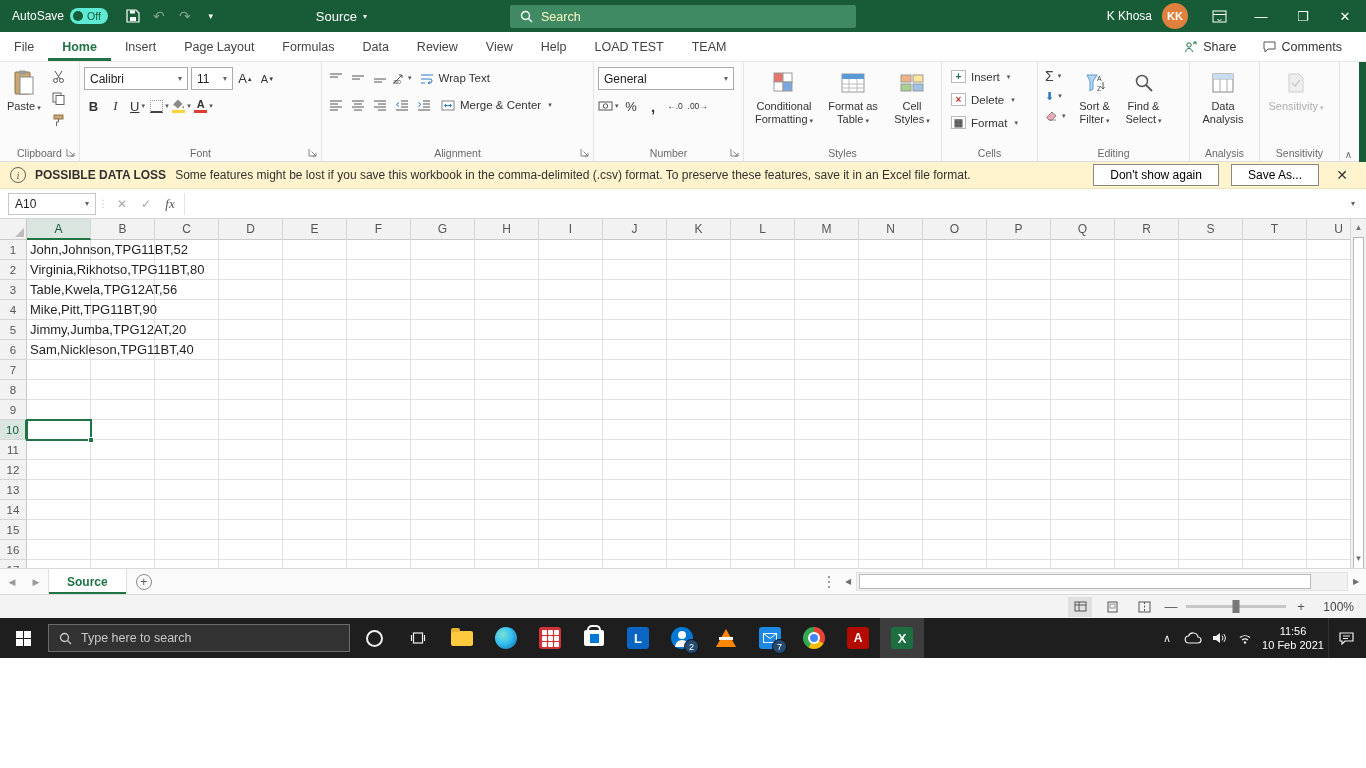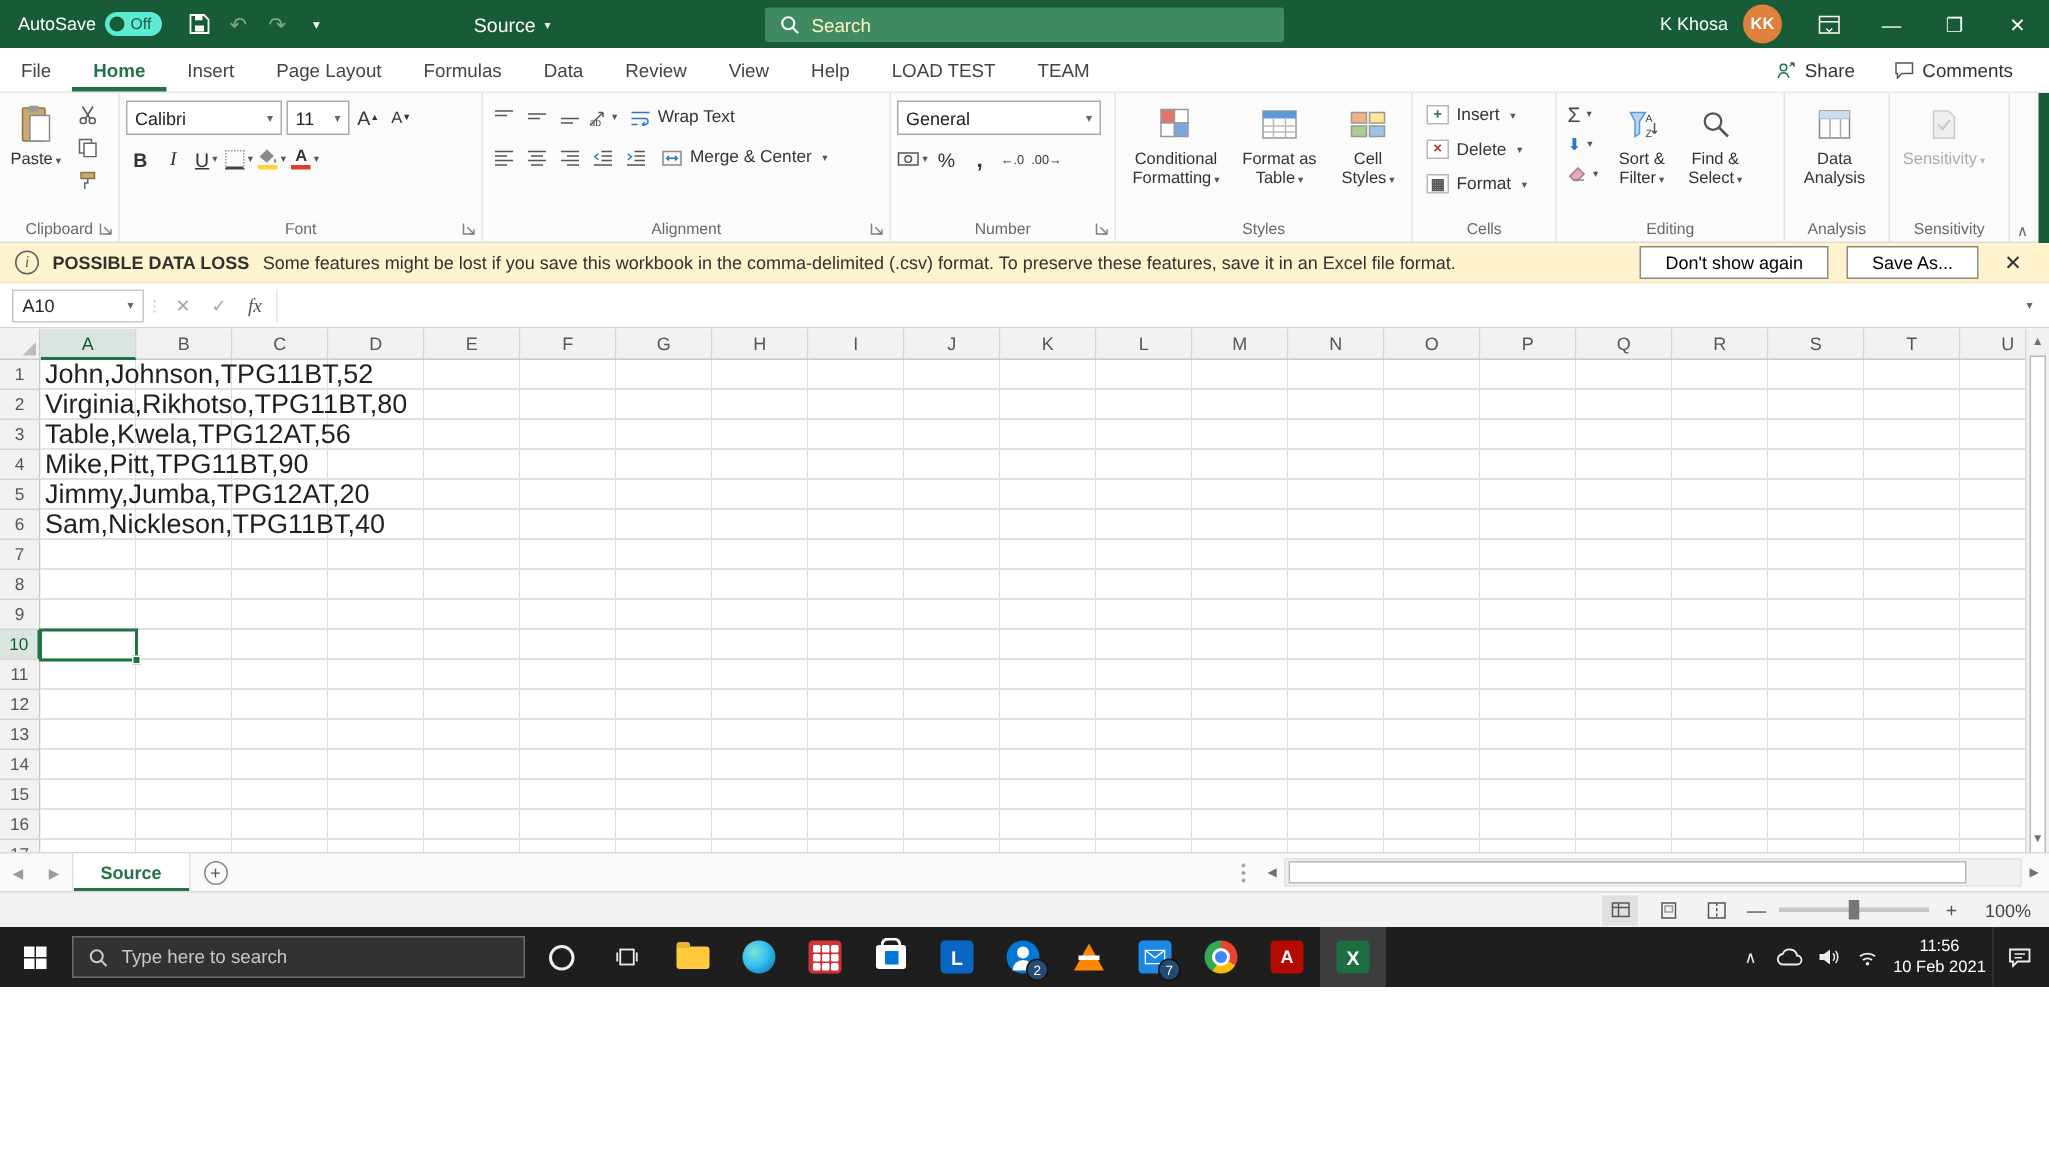--- a/index.html
+++ b/index.html
@@ -87,21 +87,21 @@
 .corner{position:absolute;left:0;top:0;width:27px;height:21px;background:#F2F2F2;border-right:1px solid #C9C9C9;border-bottom:1px solid #C9C9C9;z-index:3}
 .corner-tri{position:absolute;right:2px;bottom:2px;width:0;height:0;border-left:9px solid transparent;border-bottom:9px solid #BDBDBD}
 .colheaders{position:absolute;left:27px;top:0;right:16px;height:21px;display:flex;overflow:hidden;z-index:2}
 .colh{flex:0 0 64px;height:21px;background:#F2F2F2;border-right:1px solid #D5D5D5;border-bottom:1px solid #C9C9C9;display:flex;align-items:center;justify-content:center;font-size:12px;color:#555}
 .colh.sel{background:#D9E5DE;border-bottom:2px solid #217346;color:#135C36}
 .rowheaders{position:absolute;left:0;top:21px;bottom:0;width:27px;z-index:2;overflow:hidden}
 .rowh{height:20px;background:#F2F2F2;border-right:1px solid #C9C9C9;border-bottom:1px solid #D5D5D5;display:flex;align-items:center;justify-content:center;font-size:11.5px;color:#555}
 .rowh.sel{background:#D9E5DE;border-right:2px solid #217346;color:#135C36}
 .cellsbg{position:absolute;left:27px;top:21px;right:16px;bottom:0;background-image:repeating-linear-gradient(to right,transparent 0 63px,#E0E0E0 63px 64px),repeating-linear-gradient(to bottom,transparent 0 19px,#E0E0E0 19px 20px)}
 .celltexts{position:absolute;left:27px;top:21px;right:16px;bottom:0;pointer-events:none;z-index:1}
-.celltext{position:absolute;left:3px;height:20px;line-height:19px;font-size:18px;color:#1f1f1f;white-space:nowrap}
+.celltext{position:absolute;left:3px;height:20px;line-height:19px;font-size:13px;color:#1f1f1f;white-space:nowrap}
 .selbox{position:absolute;left:26px;width:66px;height:22px;border:2px solid #217346;z-index:2;background:transparent}
 .fillhandle{position:absolute;right:-4px;bottom:-4px;width:6px;height:6px;background:#217346;border:1px solid #fff}
 .vscroll{position:absolute;right:0;top:0;bottom:0;width:16px;background:#F1F1F1;border-left:1px solid #D8D8D8;z-index:3}
 .varrow{position:absolute;left:0;right:0;text-align:center;font-size:8px;color:#707070;height:16px;line-height:16px}
 .vup{top:1px}.vdown{bottom:1px}
 .vthumb{position:absolute;left:2px;right:2px;top:18px;height:336px;background:#fff;border:1px solid #B8B8B8}
 
 
 .sheetbar{height:26px;flex:0 0 26px;background:#FAFAFA;border-top:1px solid #D8D8D8;display:flex;align-items:stretch;position:relative}
 .snav{width:24px;display:flex;align-items:center;justify-content:center;color:#9a9a9a;font-size:9px}

